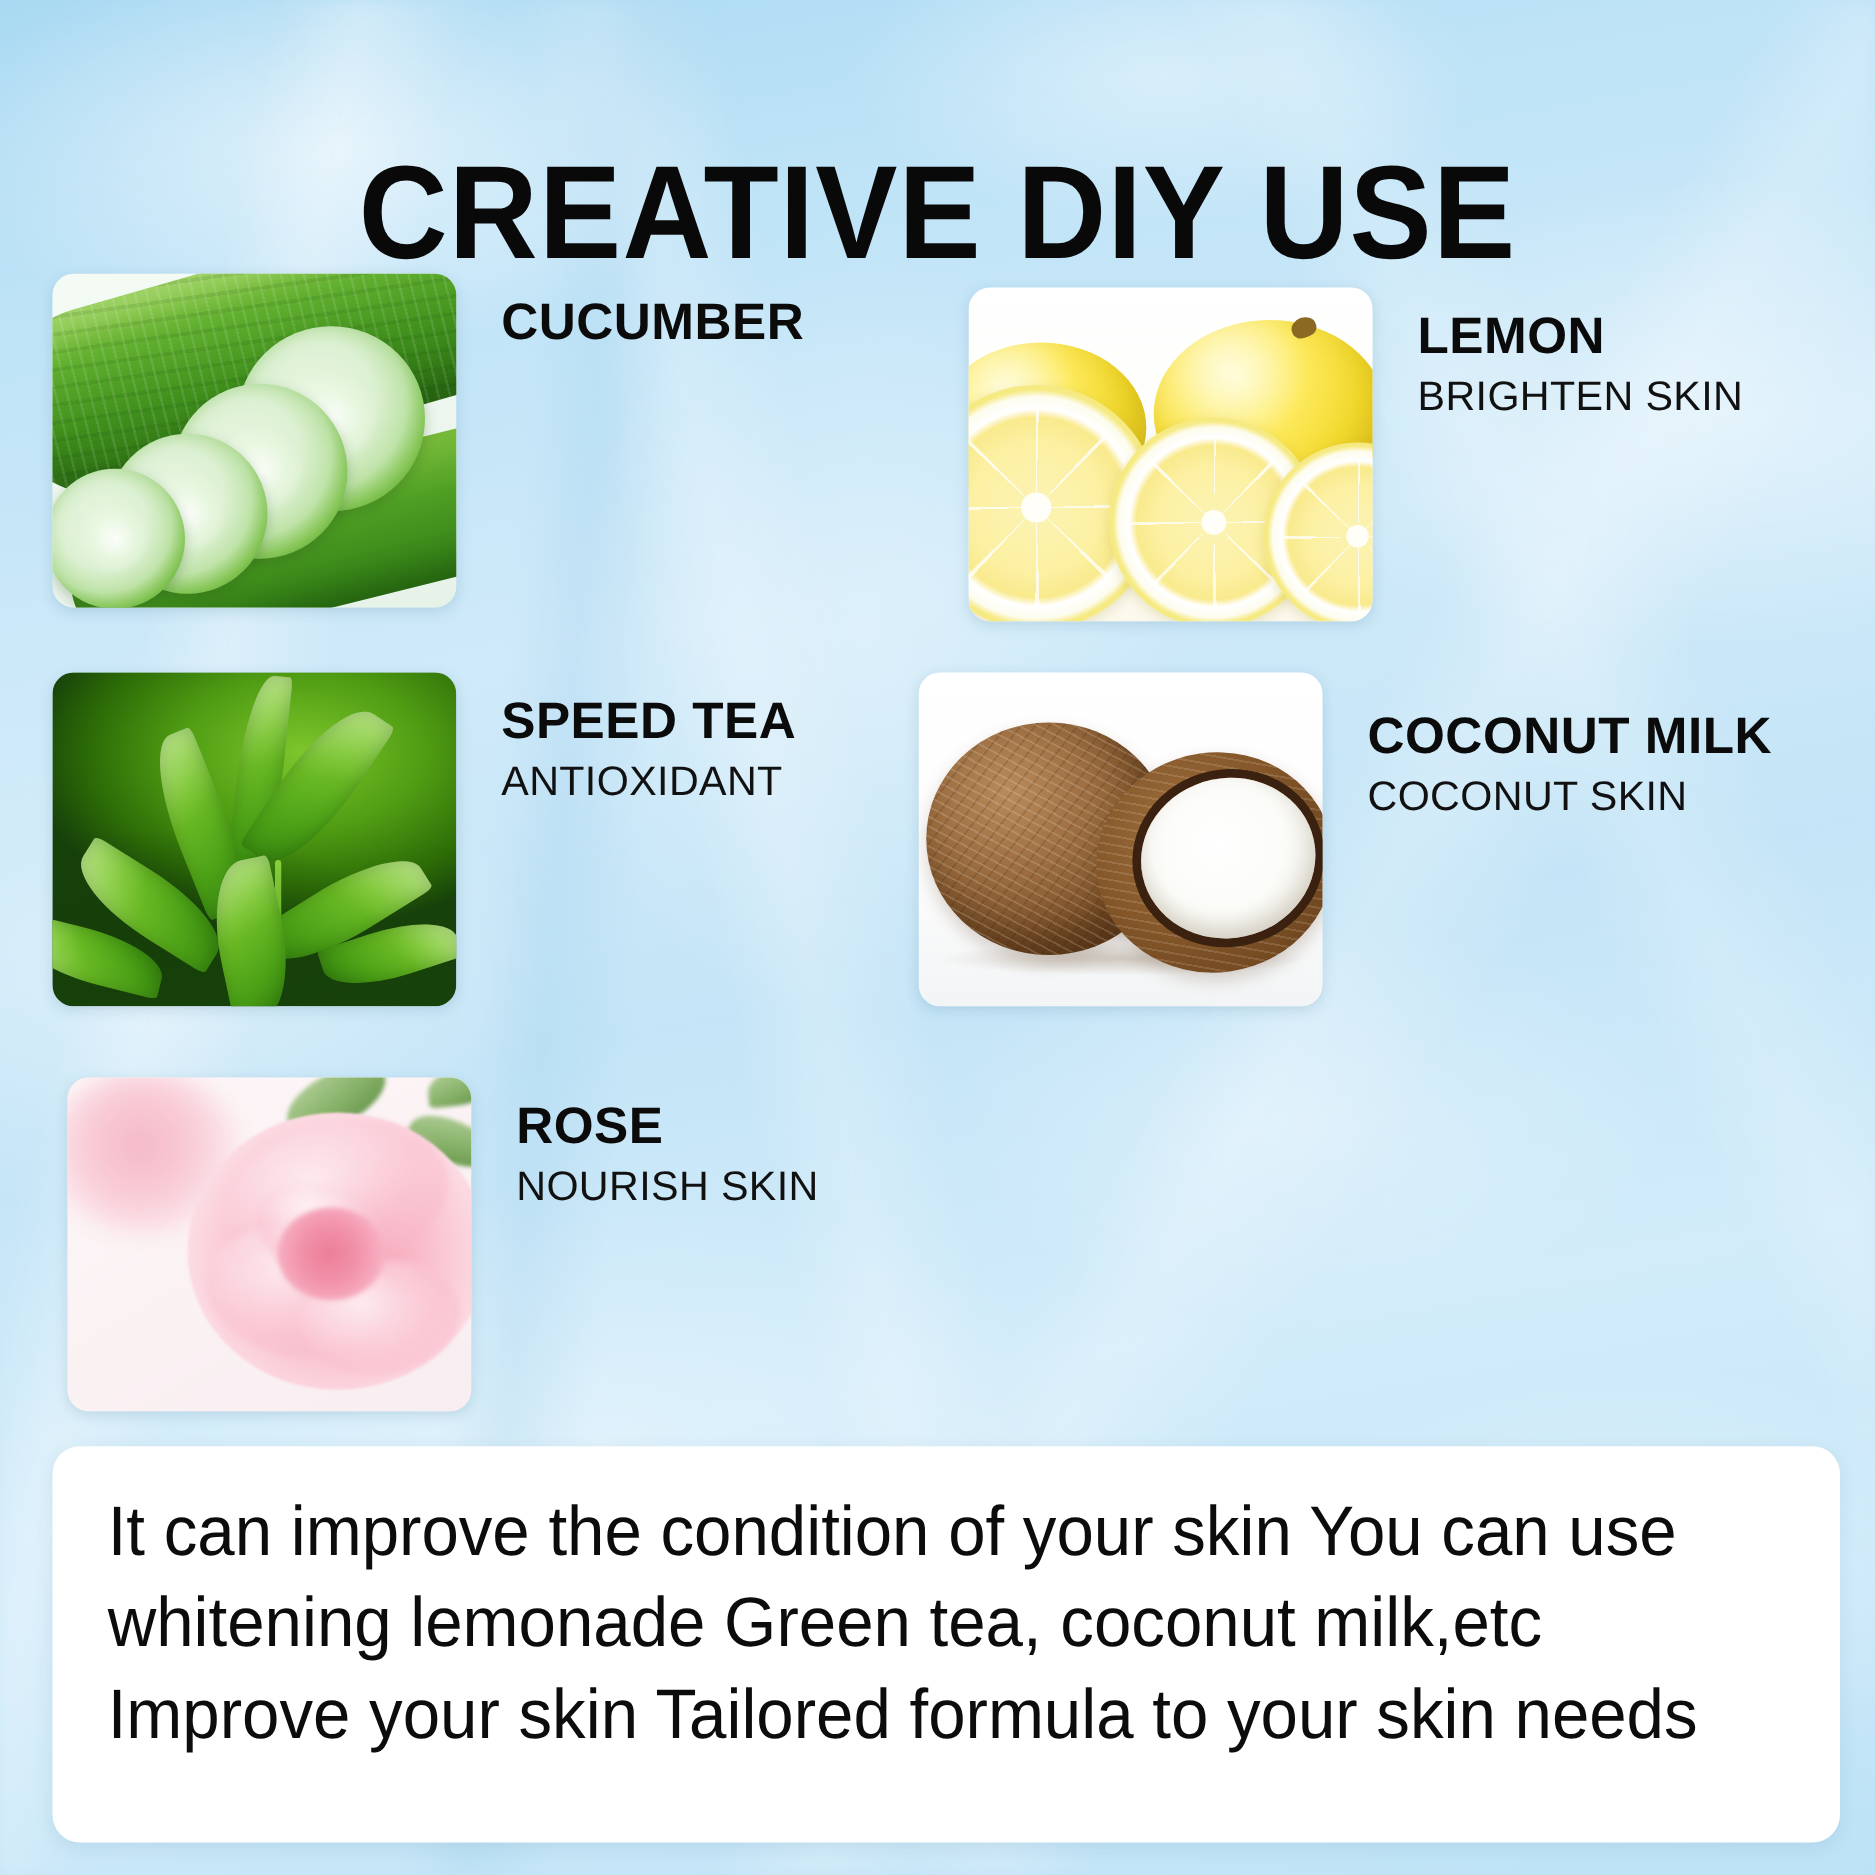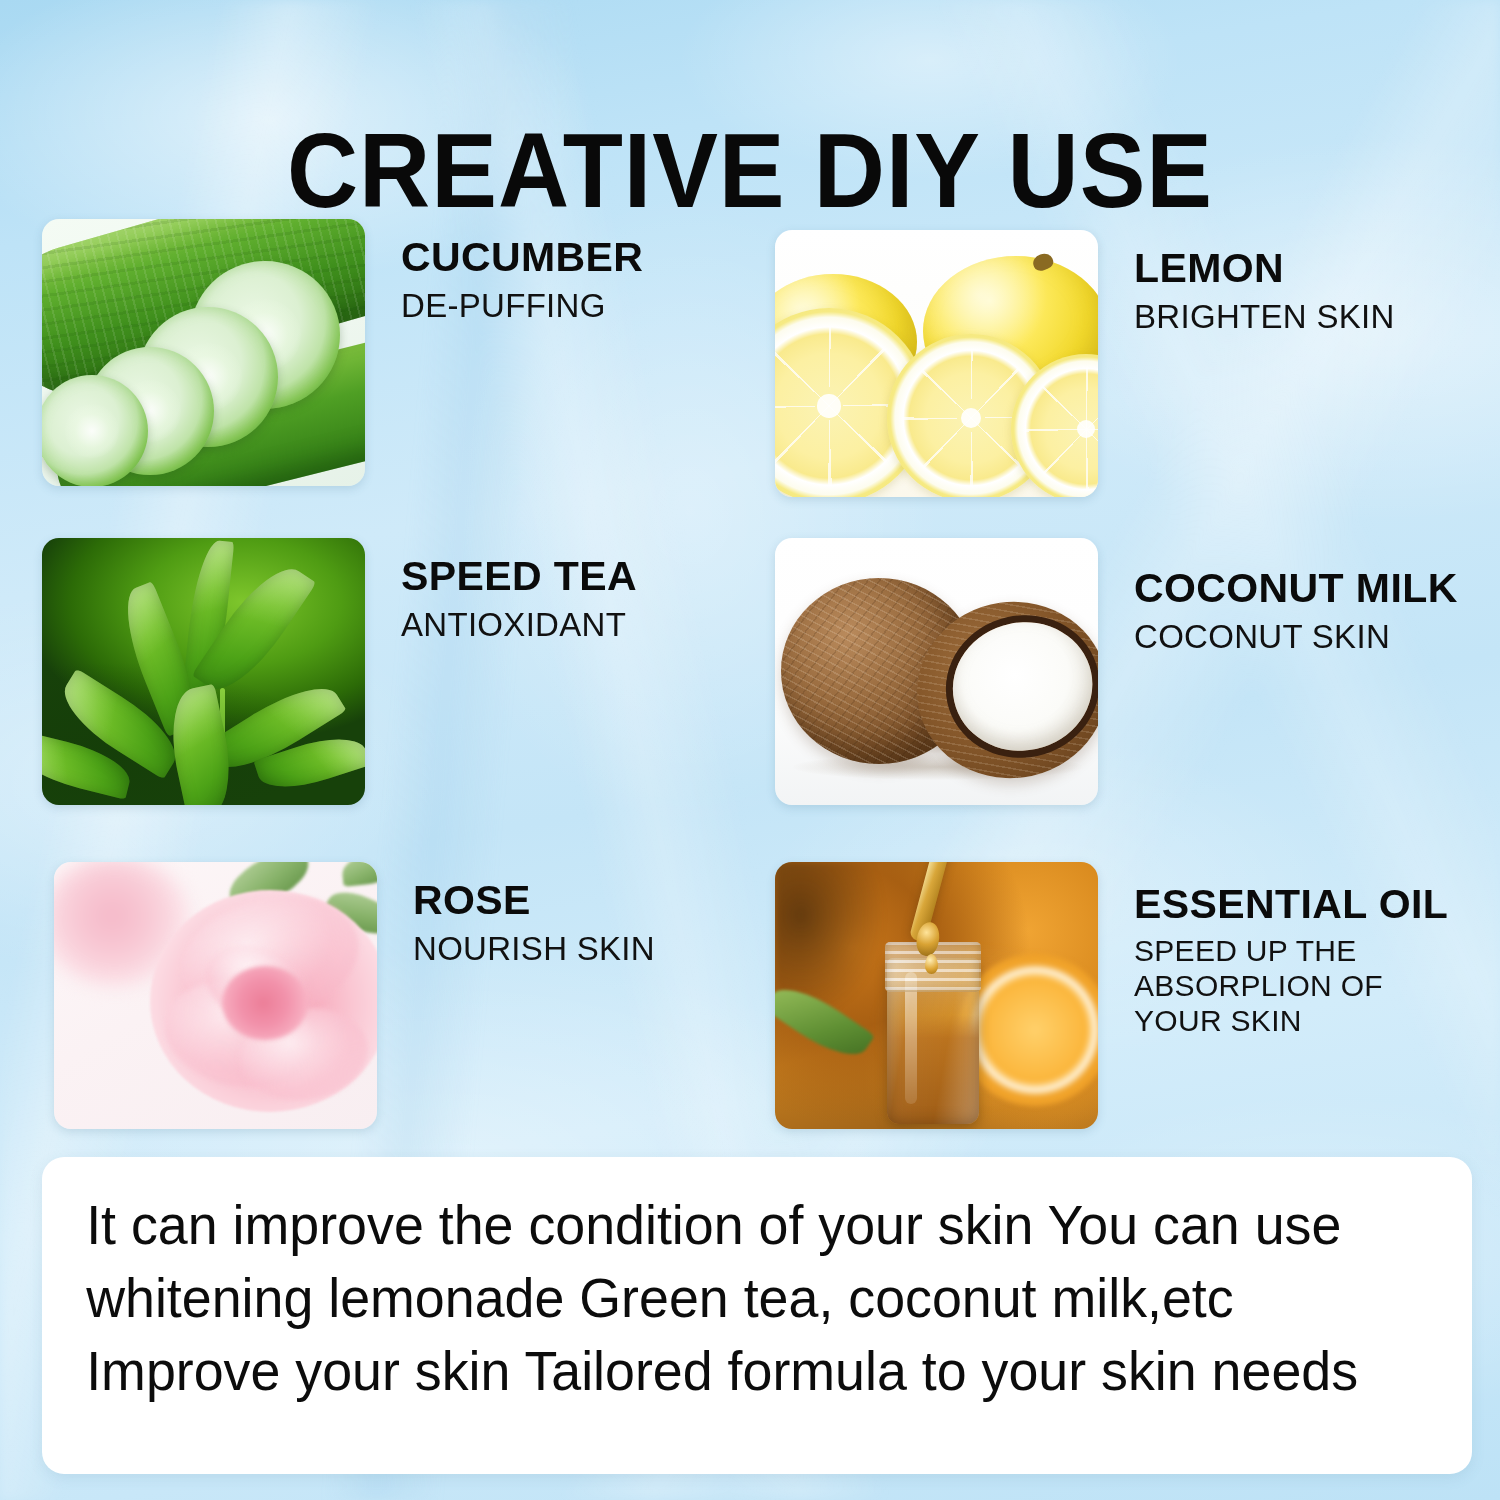--- a/index.html
+++ b/index.html
@@ -109,21 +109,21 @@
     letter-spacing: 0.3px;
     color: #111;
     margin: 6px 0 0 0;
     white-space: pre-line;
   }
 
   
   .c-cucumber { left: 42px;  top: 219px; }
   .c-lemon    { left: 775px; top: 230px; }
   .c-greentea { left: 42px;  top: 538px; }
-  .c-coconut  { left: 775px; top: 538px; justify-content: space-between; }
+  .c-coconut  { left: 735px; top: 538px; justify-content: space-between; }
   .c-rose     { left: 42px;  top: 862px; padding-left: 12px; }
   .c-oil      { left: 775px; top: 862px; }
 
   .c-lemon .txt, .c-coconut .txt, .c-oil .txt { padding-left: 36px; }
   .c-coconut .txt { padding-top: 28px; }
   .c-oil .txt { padding-top: 20px; }
   .c-oil .desc { font-size: 30px; line-height: 1.16; }
 
   
 
@@ -437,21 +437,20 @@
       <div class="photo ph-cucumber">
         <div class="cuke-body"></div>
         <div class="cuke-body2"></div>
         <div class="slice s1"></div>
         <div class="slice s2"></div>
         <div class="slice s3"></div>
         <div class="slice s4"></div>
       </div>
       <div class="txt">
         <p class="name">CUCUMBER</p>
-        <p class="desc">DE-PUFFING</p>
       </div>
     </div>
 
     <div class="cell c-lemon">
       <div class="photo ph-lemon">
         <div class="lem-whole lw1"></div>
         <div class="lem-whole lw2"></div>
         <div class="lem-nub"></div>
         <div class="lem-slice ls1"></div>
         <div class="lem-slice ls2"></div>
@@ -507,37 +506,20 @@
         <div class="petal p3"></div>
         <div class="petal p4"></div>
         <div class="rose-core"></div>
       </div>
       <div class="txt">
         <p class="name">ROSE</p>
         <p class="desc">NOURISH SKIN</p>
       </div>
     </div>
 
-    <div class="cell c-oil">
-      <div class="photo ph-oil">
-        <div class="oil-orange-slice"></div>
-        <div class="oil-leaf"></div>
-        <div class="oil-bottle"></div>
-        <div class="oil-neck"></div>
-        <div class="oil-pipette"></div>
-        <div class="oil-tip"></div>
-        <div class="oil-drop"></div>
-      </div>
-      <div class="txt">
-        <p class="name">ESSENTIAL OIL</p>
-        <p class="desc">SPEED UP THE
-ABSORPLION OF
-YOUR SKIN</p>
-      </div>
-    </div>
 
   </div>
 
   <div class="panel">
     <p>It can improve the condition of your skin You can use whitening lemonade Green tea, coconut milk,etc Improve your skin Tailored formula to your skin needs</p>
   </div>
 
 </div>
 
 </body></html>

